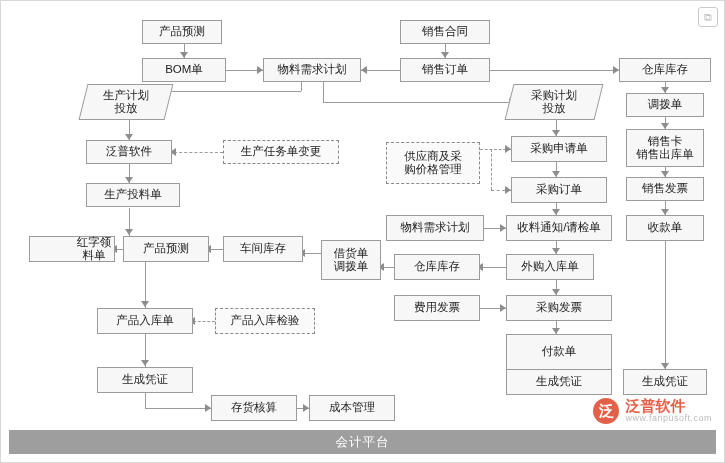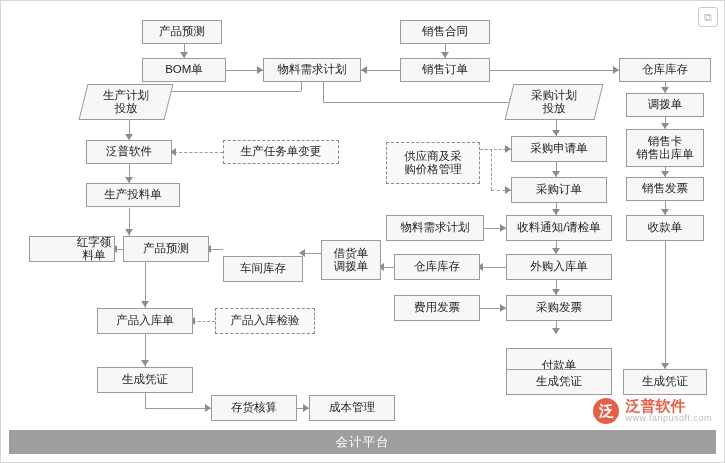--- a/index.html
+++ b/index.html
@@ -218,30 +218,30 @@
   <div class="node" style="left:625px;top:128px;width:78px;height:38px;">销售卡
 销售出库单</div>
   <div class="node" style="left:85px;top:182px;width:94px;height:24px;">生产投料单</div>
   <div class="node" style="left:510px;top:176px;width:96px;height:26px;">采购订单</div>
   <div class="node" style="left:625px;top:176px;width:78px;height:24px;">销售发票</div>
   <div class="node" style="left:385px;top:214px;width:98px;height:26px;">物料需求计划</div>
   <div class="node" style="left:505px;top:214px;width:106px;height:26px;">收料通知/请检单</div>
   <div class="node" style="left:625px;top:214px;width:78px;height:26px;">收款单</div>
   <div class="node" style="left:28px;top:235px;width:86px;height:26px;padding-left:46px;">红字领料单</div>
   <div class="node" style="left:122px;top:235px;width:86px;height:26px;">产品预测</div>
-  <div class="node" style="left:222px;top:235px;width:80px;height:26px;margin-top:20px;">车间库存</div>
+  <div class="node" style="left:222px;top:235px;width:80px;height:26px;">车间库存</div>
   <div class="node" style="left:320px;top:239px;width:60px;height:40px;">借货单
 调拨单</div>
   <div class="node" style="left:393px;top:253px;width:86px;height:26px;">仓库库存</div>
-  <div class="node" style="left:505px;top:253px;width:106px;height:26px;">外购入库单</div>
+  <div class="node" style="left:505px;top:253px;width:88px;height:26px;">外购入库单</div>
   <div class="node" style="left:393px;top:294px;width:86px;height:26px;">费用发票</div>
   <div class="node" style="left:505px;top:294px;width:106px;height:26px;">采购发票</div>
   <div class="node" style="left:96px;top:307px;width:96px;height:26px;">产品入库单</div>
   <div class="node dashed" style="left:214px;top:307px;width:100px;height:26px;">产品入库检验</div>
-  <div class="node" style="left:505px;top:333px;width:106px;height:36px;margin-top:14px;">付款单</div>
+  <div class="node" style="left:505px;top:333px;width:106px;height:36px;">付款单</div>
   <div class="node" style="left:96px;top:366px;width:96px;height:26px;">生成凭证</div>
   <div class="node" style="left:505px;top:368px;width:106px;height:26px;">生成凭证</div>
   <div class="node" style="left:622px;top:368px;width:84px;height:26px;">生成凭证</div>
   <div class="node" style="left:210px;top:394px;width:86px;height:26px;">存货核算</div>
   <div class="node" style="left:308px;top:394px;width:86px;height:26px;">成本管理</div>
 
   <div id="footer">会计平台</div>
 
   <div id="wm">
     <div class="logo">泛</div>

